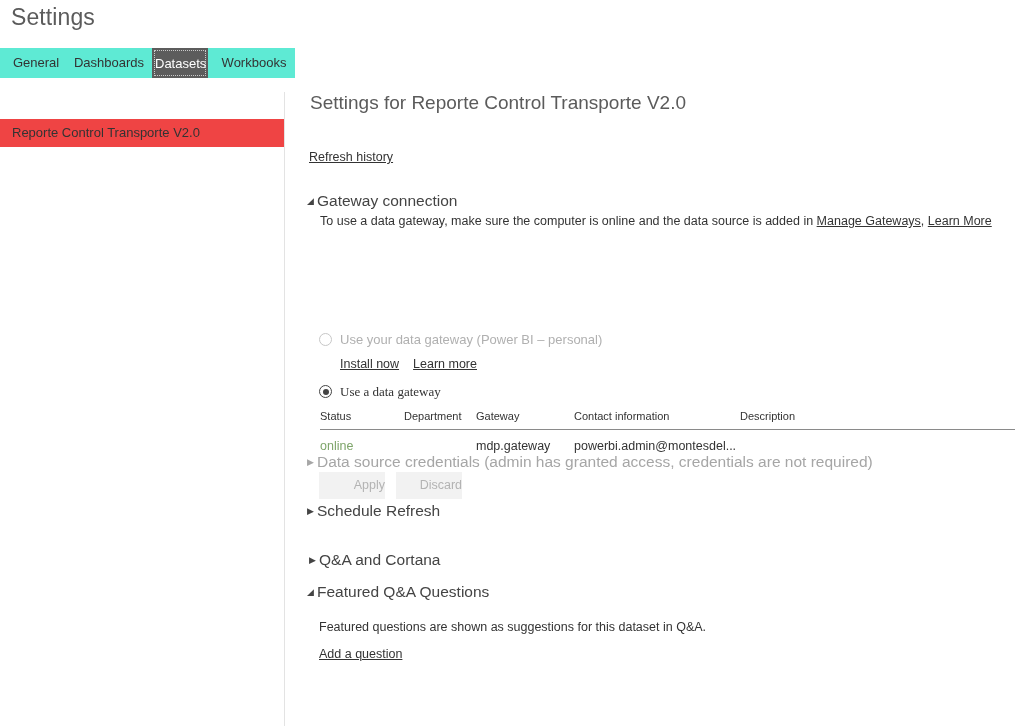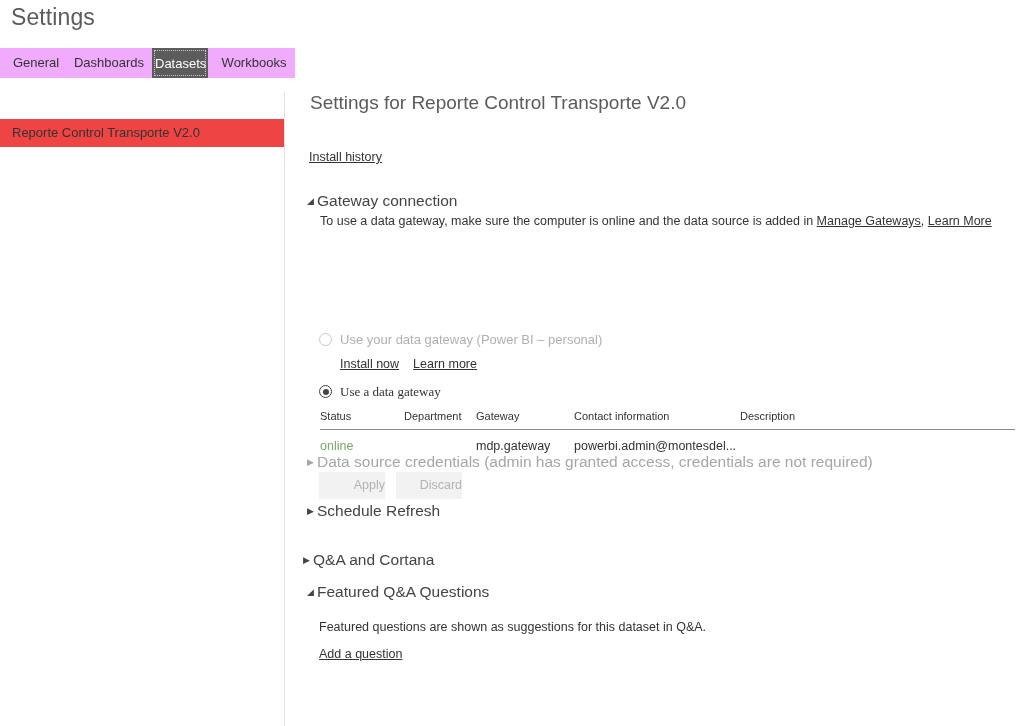--- a/index.html
+++ b/index.html
@@ -27,21 +27,21 @@
     letter-spacing: 0.1px;
   }
 
   
   .tabstrip {
     position: absolute;
     left: 0;
     top: 48px;
     width: 295px;
     height: 30px;
-    background: #f0abfc;
+    background: #5eead4;
   }
   .tab {
     position: absolute;
     top: 0;
     height: 30px;
     line-height: 30px;
     font-size: 13px;
     color: #333333;
     text-align: center;
     cursor: pointer;
@@ -151,21 +151,21 @@
     line-height: 9px;
     vertical-align: 2px;
     margin-right: 1px;
     color: #444444;
   }
   .section-header.muted .tri { color: #a6a6a6; }
 
   #sec-gateway     { left: 22px; top: 100px; }
   #sec-credentials { left: 22px; top: 361px; }
   #sec-schedule    { left: 22px; top: 410px; }
-  #sec-qna         { left: 18px; top: 459px; }
+  #sec-qna         { left: 24px; top: 459px; }
   #sec-featured    { left: 22px; top: 491px; }
 
   
   .gw-desc {
     position: absolute;
     left: 35px;
     top: 122px;
     font-size: 12.5px;
     color: #333333;
     white-space: nowrap;
@@ -303,21 +303,21 @@
   <div class="sidebar-item selected" id="sidebar-item-0">
     <span>Reporte Control Transporte V2.0</span>
   </div>
 </div>
 <div class="sidebar-divider"></div>
 
 <div class="content">
 
   <div class="content-title">Settings for Reporte Control Transporte V2.0</div>
 
-  <a class="link" id="refresh-history">Install history</a>
+  <a class="link" id="refresh-history">Refresh history</a>
 
   <div class="section-header" id="sec-gateway">
     <span class="tri">◢</span><span>Gateway connection</span>
   </div>
 
   <div class="gw-desc">
     <span>To use a data gateway, make sure the computer is online and the data source is added in </span><a class="link">Manage Gateways</a><span>, </span><a class="link">Learn More</a>
   </div>
 
   <div class="radio-row" id="radio-personal">

